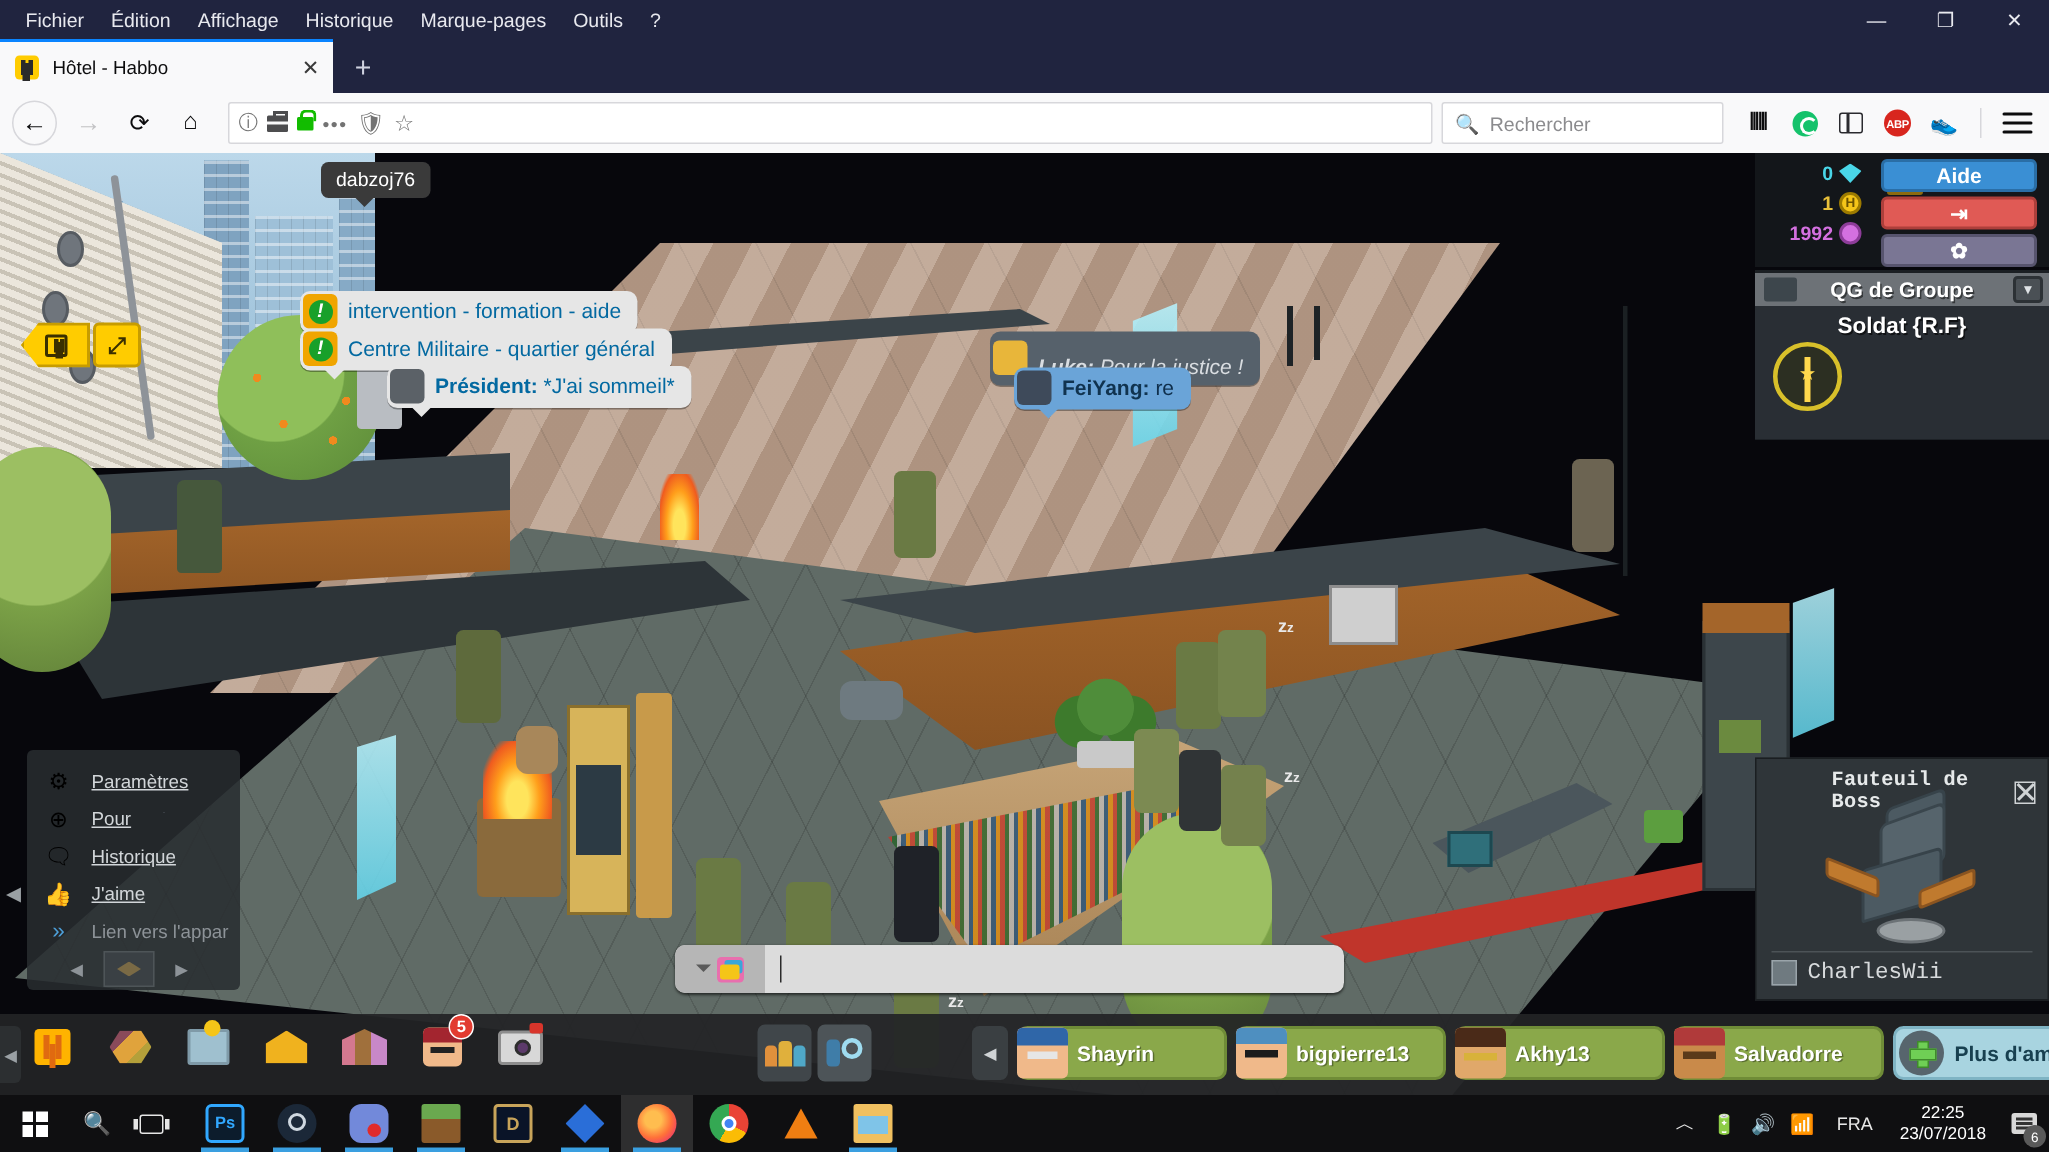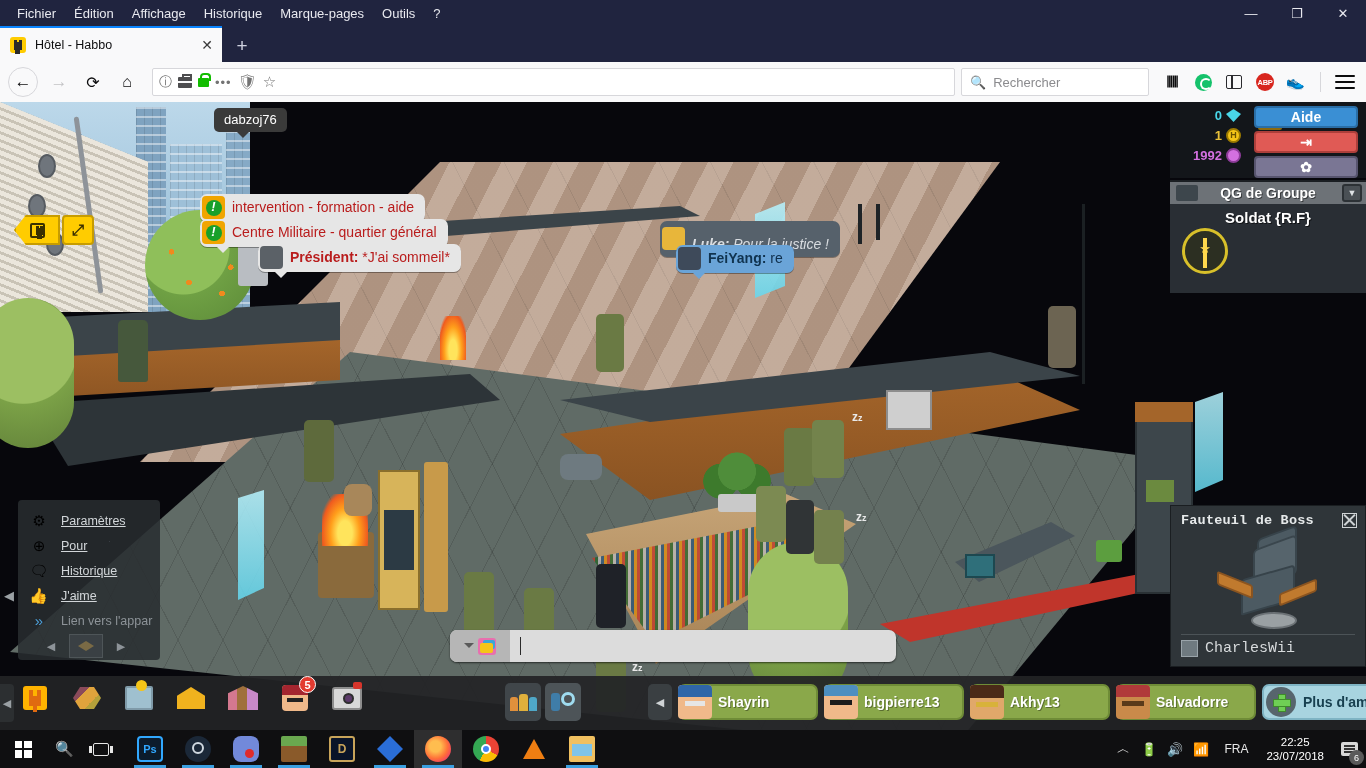--- a/index.html
+++ b/index.html
@@ -146,21 +146,21 @@
   .chatbub { position:absolute; display:flex; align-items:center;
              border-radius:7px; padding:2px 11px 3px 2px; white-space:nowrap;
              box-shadow:0 1px 0 rgba(0,0,0,.35); }
   .chatbub .av { width:23px; height:23px; border-radius:4px; margin-right:7px; flex:0 0 23px;
                  position:relative; overflow:hidden; }
   .chatbub .txt { font-size:14px; line-height:19px; }
   .chatbub .txt b { font-weight:700; }
   .chatbub:after { content:""; position:absolute; left:16px; bottom:-6px;
              border:7px solid transparent; border-bottom:0; }
 
-  .bub-white { background:#e6e6e6; color:#b91c1c; }
+  .bub-white { background:#e6e6e6; color:#0369a1; }
   .bub-white:after { border-top-color:#e6e6e6; }
   .bub-dark  { background:#56616b; color:#d9dde1; }
   .bub-dark:after { border-top-color:#56616b; }
   .bub-blue  { background:#6aa4d8; color:#0f2f4c; }
   .bub-blue:after { border-top-color:#6aa4d8; }
 
   .excl { width:23px; height:23px; border-radius:4px; background:#f0a500;
           display:flex; align-items:center; justify-content:center; margin-right:7px; flex:0 0 23px; }
   .excl i { display:block; width:16px; height:16px; border-radius:50%; background:#18a02a;
             position:relative; }
@@ -221,21 +221,21 @@
                color:#fff; font-size:15px; font-weight:700; text-shadow:1px 1px 0 rgba(0,0,0,.6); }
   .groupbadge { position:absolute; left:12px; top:24px; width:46px; height:46px;
                 border-radius:50%; background:#2c2f22; border:3px solid #d8c02a; }
   .groupbadge:after { content:""; position:absolute; left:50%; top:7px; margin-left:-2px;
                 width:4px; height:30px; background:#ffd84d; }
   .groupbadge:before { content:"★"; position:absolute; left:0; right:0; top:10px; text-align:center;
                 color:#ffd84d; font-size:13px; }
 
   
   .furnipanel { position:absolute; right:0; top:403px; width:196px; height:162px;
-                background:#2f3539; border:1px solid #1a1e21; }
+                background:#2f3539; border:1px solid #1a1e21;padding-left:40px; }
   .furnipanel .fhead { display:flex; align-items:center; justify-content:space-between;
                 padding:7px 8px 4px 10px; }
   .furnipanel .ftitle { color:#e6e9ea; font-size:13.5px; font-weight:700;
                 font-family:"Liberation Mono", monospace; letter-spacing:.2px; }
   .furnipanel .fclose { width:15px; height:15px; border:1.6px solid #cfd3d5; position:relative; }
   .furnipanel .fclose:before, .furnipanel .fclose:after { content:""; position:absolute;
                 left:-1px; top:5px; width:15px; height:1.6px; background:#cfd3d5; }
   .furnipanel .fclose:before { transform:rotate(45deg); }
   .furnipanel .fclose:after  { transform:rotate(-45deg); }
   .furniimg { position:absolute; left:42px; top:32px; width:112px; height:92px; }

